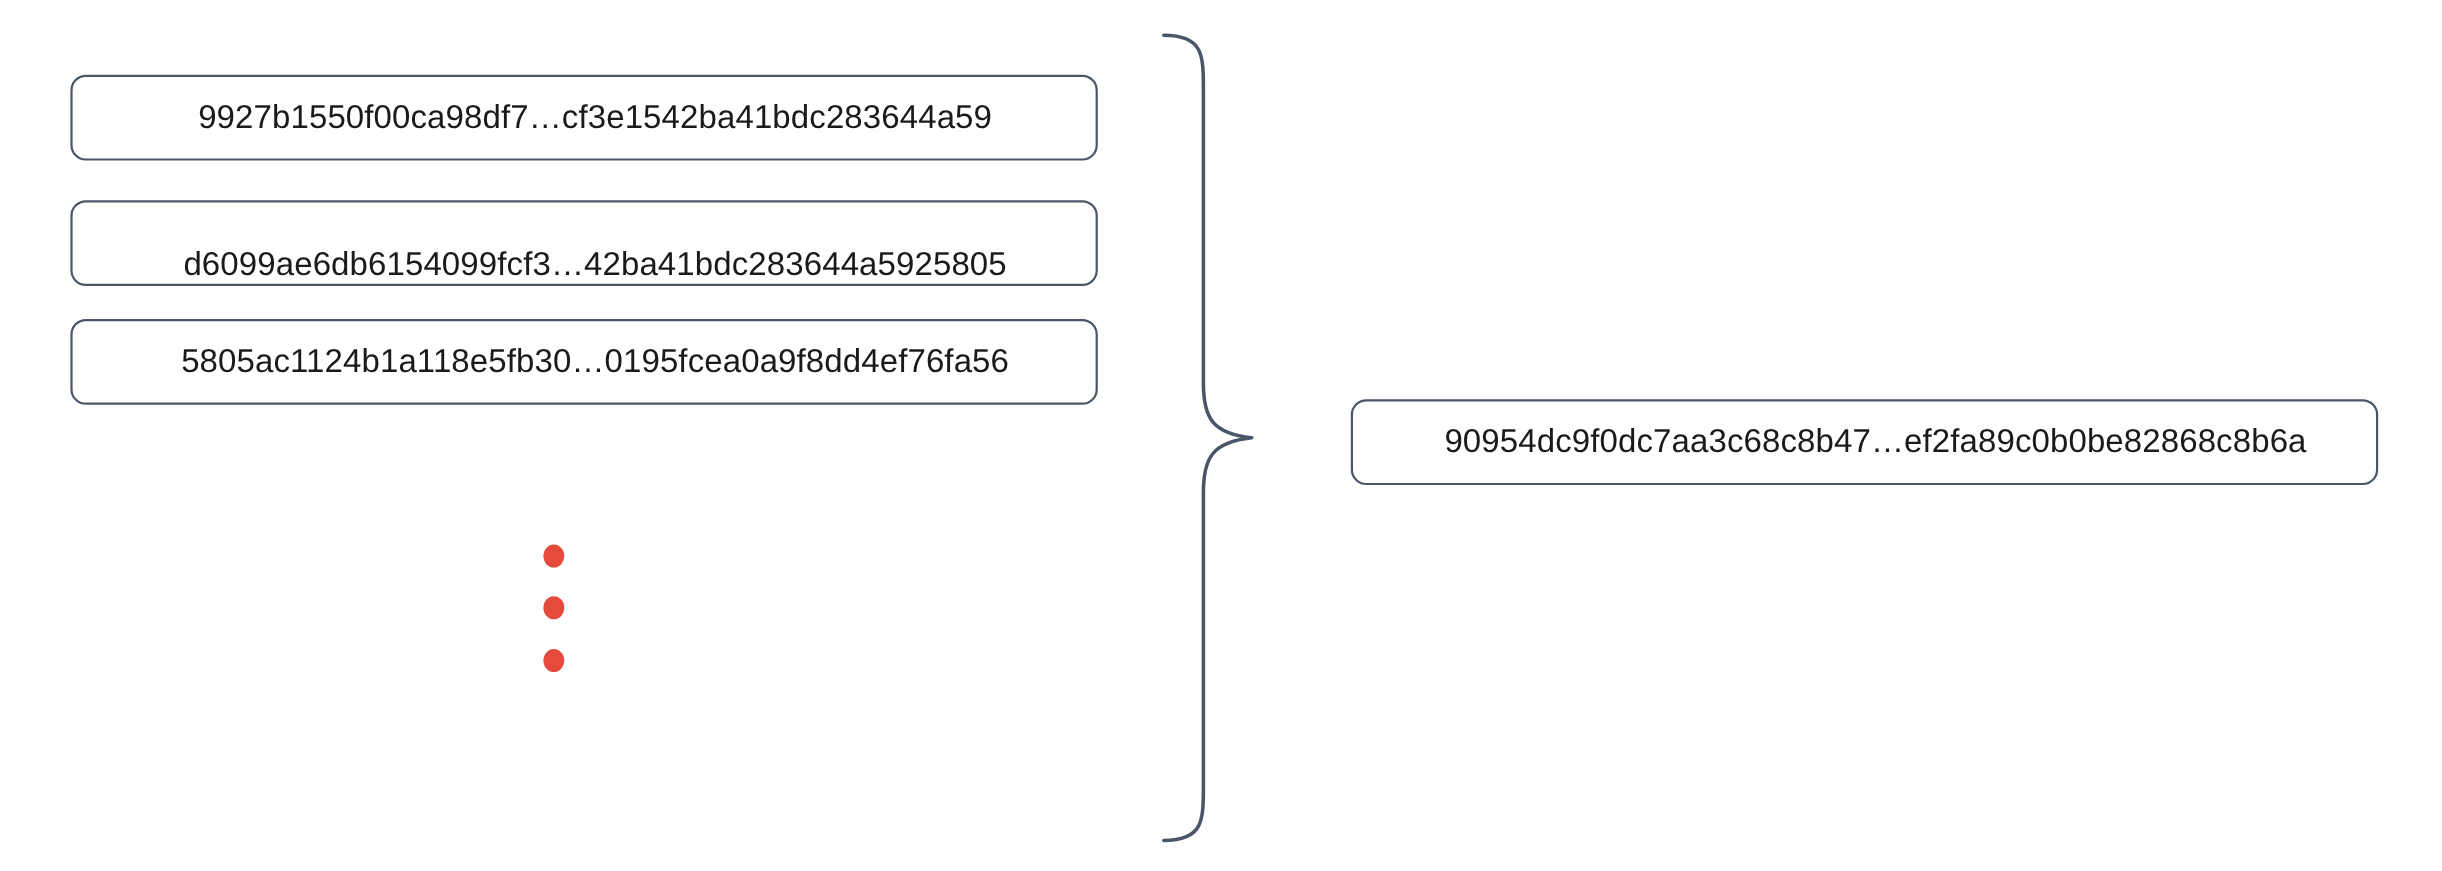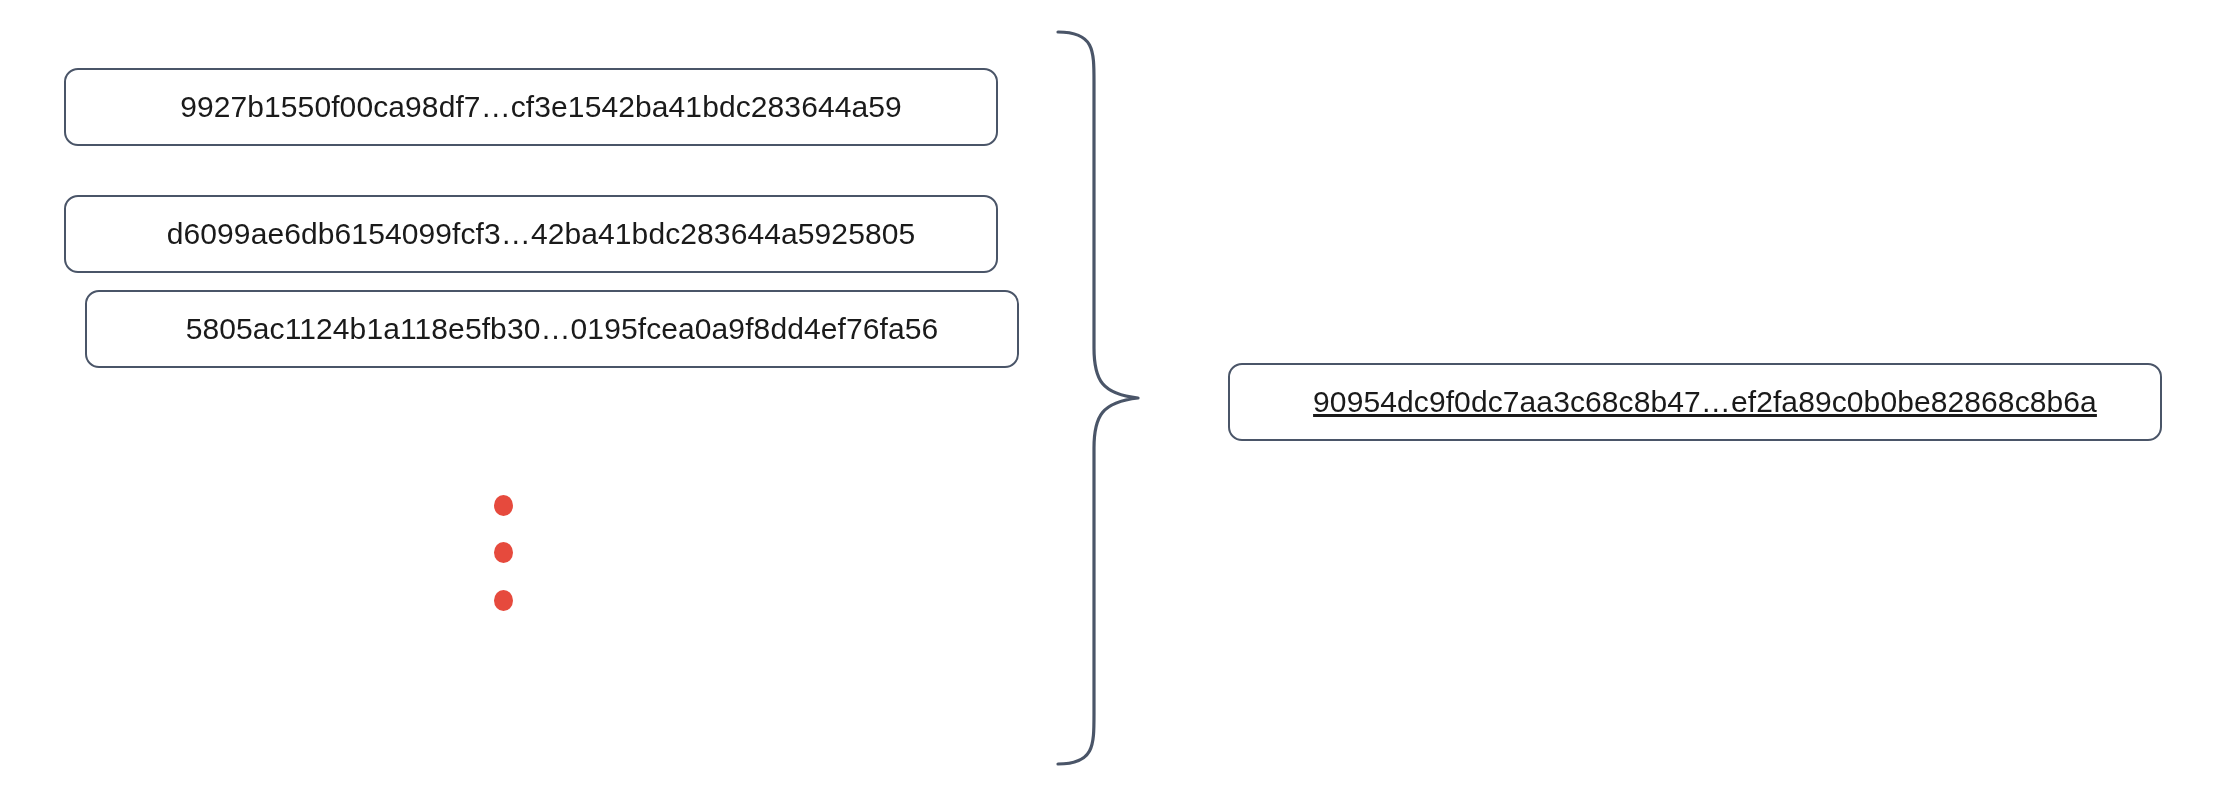--- a/index.html
+++ b/index.html
@@ -34,31 +34,30 @@
     letter-spacing: 0.1px;
     white-space: nowrap;
     padding-left: 20px;
   }
   .leaf-box {
     left: 64px;
     width: 934px;
     height: 78px;
   }
   #leaf-0 { top: 68px; }
-  #leaf-1 { top: 195px; }
-  #leaf-2 { top: 290px; margin-left: 21px; }
+  #leaf-1 { top: 182px; align-items: flex-end; }
+  #leaf-2 { top: 290px; }
   #leaf-3 { top: 400px; }
   #leaf-4 { top: 645px; }
 
   #root-box {
     left: 1228px;
     top: 363px;
     width: 934px;
     height: 78px;
-    text-decoration: underline;
   }
 
   .ellipsis-group {
     position: absolute;
     left: 494px;
     top: 495px;
     width: 36px;
     height: 132px;
   }
   .ellipsis-dot {

